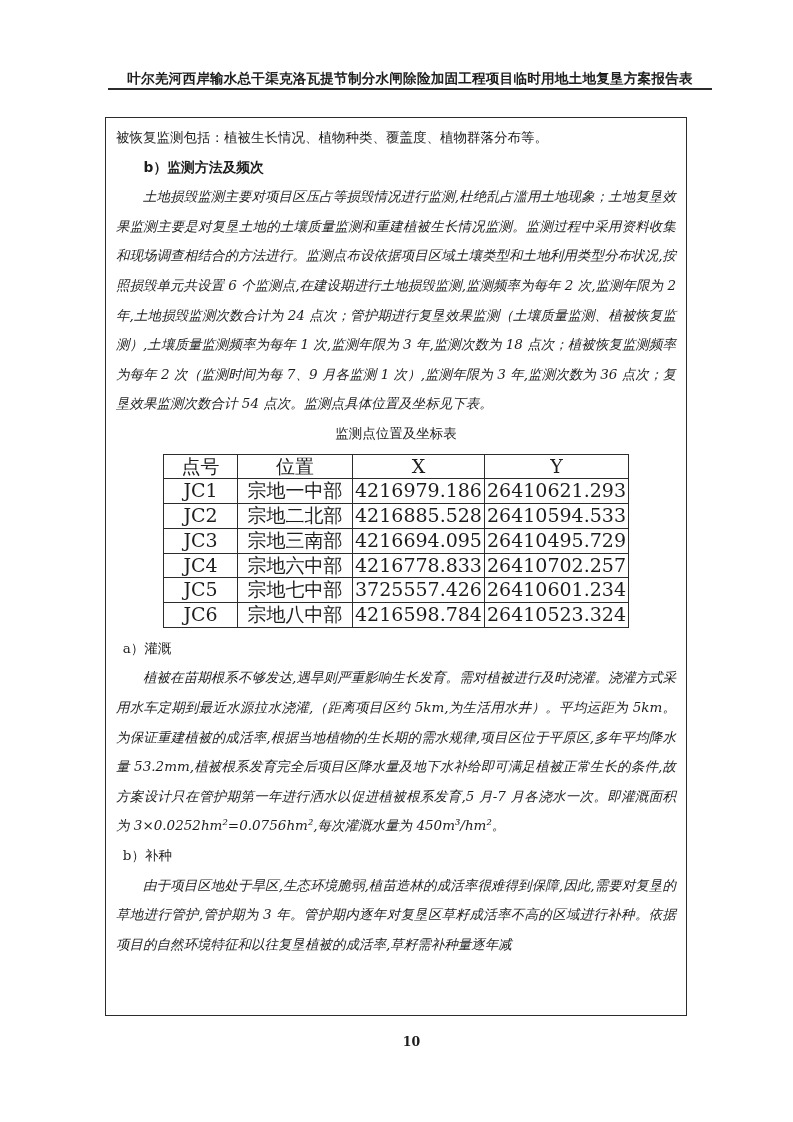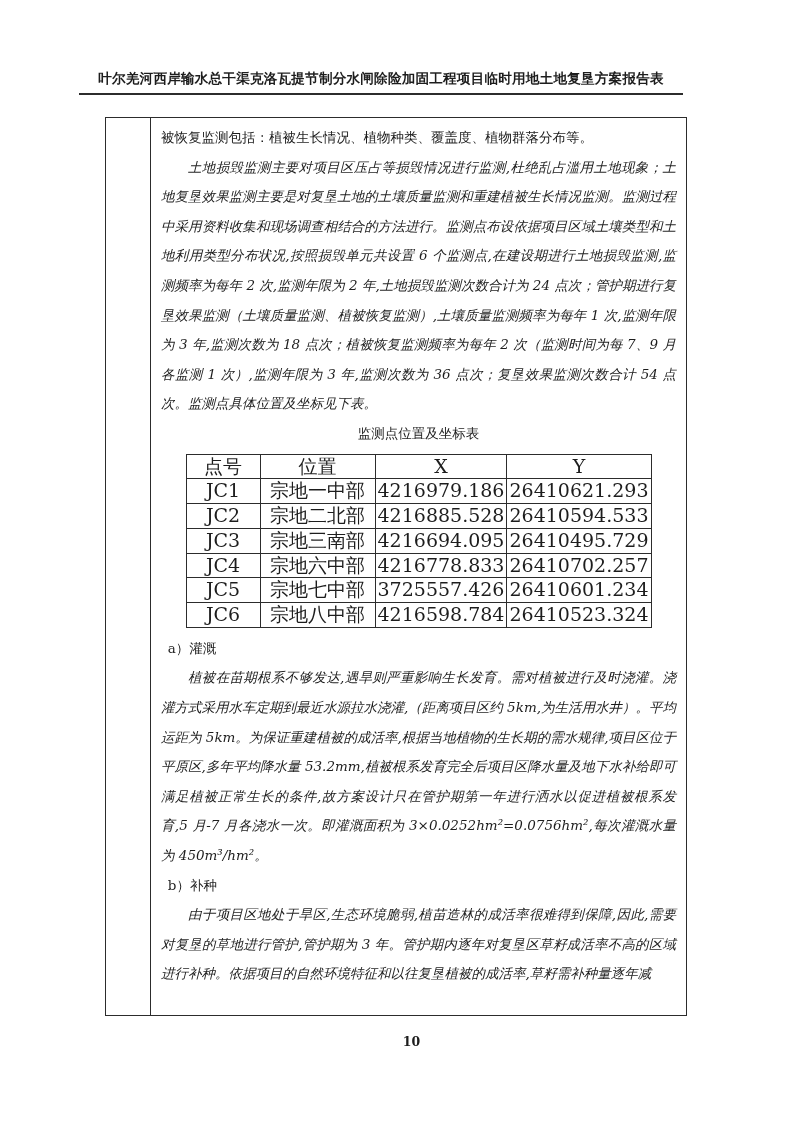--- a/index.html
+++ b/index.html
@@ -13,43 +13,43 @@
     height: 1122px;
     background: #ffffff;
     font-family: "DejaVu Serif", "Liberation Serif", serif;
     color: #1d1d1d;
     overflow: hidden;
   }
   
   .doc-header {
     position: absolute;
     top: 70px;
-    left: 79px;
+    left: 108px;
     width: 604px;
     text-align: center;
     border-bottom: 2.5px solid #2c2c2c;
-    padding-bottom: 5px;
   }
   .doc-header-title {
     font-size: 13.6px;
     font-weight: bold;
     white-space: nowrap;
     letter-spacing: 0.2px;
   }
   
   .main-box {
     position: absolute;
     top: 117px;
     left: 105px;
     width: 582px;
     height: 899px;
     border: 1.8px solid #2c2c2c;
     box-sizing: border-box;
     display: flex;
     background: #ffffff;
+    flex-direction: column;
   }
   .left-cell {
     flex: none;
     width: 44px;
     border-right: 1.6px solid #2c2c2c;
   }
   .content-cell {
     flex: 1;
     padding: 5px 10px 0 10px;
     font-size: 13.5px;
@@ -108,20 +108,21 @@
   <div class="doc-header">
     <div class="doc-header-title">叶尔羌河西岸输水总干渠克洛瓦提节制分水闸除险加固工程项目临时用地土地复垦方案报告表</div>
   </div>
 
   <div class="main-box">
     <div class="left-cell"></div>
     <div class="content-cell">
 
       <p>被恢复监测包括：植被生长情况、植物种类、覆盖度、植物群落分布等。</p>
 
+      <p class="heading-bold">b）监测方法及频次</p>
 
       <p class="indent">土地损毁监测主要对项目区压占等损毁情况进行监测,杜绝乱占滥用土地现象；土地复垦效果监测主要是对复垦土地的土壤质量监测和重建植被生长情况监测。监测过程中采用资料收集和现场调查相结合的方法进行。监测点布设依据项目区域土壤类型和土地利用类型分布状况,按照损毁单元共设置 6 个监测点,在建设期进行土地损毁监测,监测频率为每年 2 次,监测年限为 2 年,土地损毁监测次数合计为 24 点次；管护期进行复垦效果监测（土壤质量监测、植被恢复监测）,土壤质量监测频率为每年 1 次,监测年限为 3 年,监测次数为 18 点次；植被恢复监测频率为每年 2 次（监测时间为每 7、9 月各监测 1 次）,监测年限为 3 年,监测次数为 36 点次；复垦效果监测次数合计 54 点次。监测点具体位置及坐标见下表。</p>
 
       <p class="caption">监测点位置及坐标表</p>
 
       <table class="coord-table">
         <colgroup>
           <col class="c1">
             <col class="c2">
             <col class="c3">

